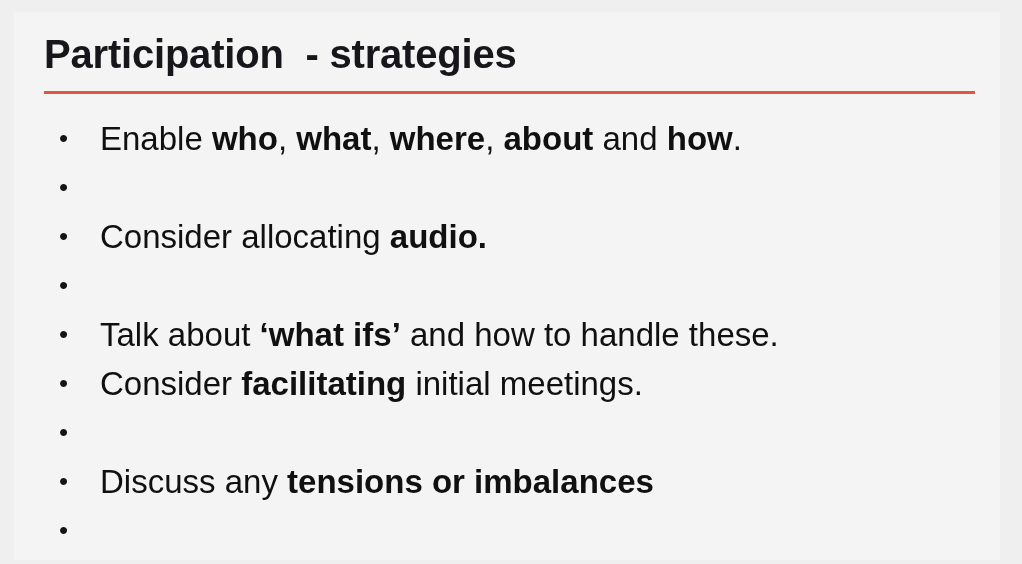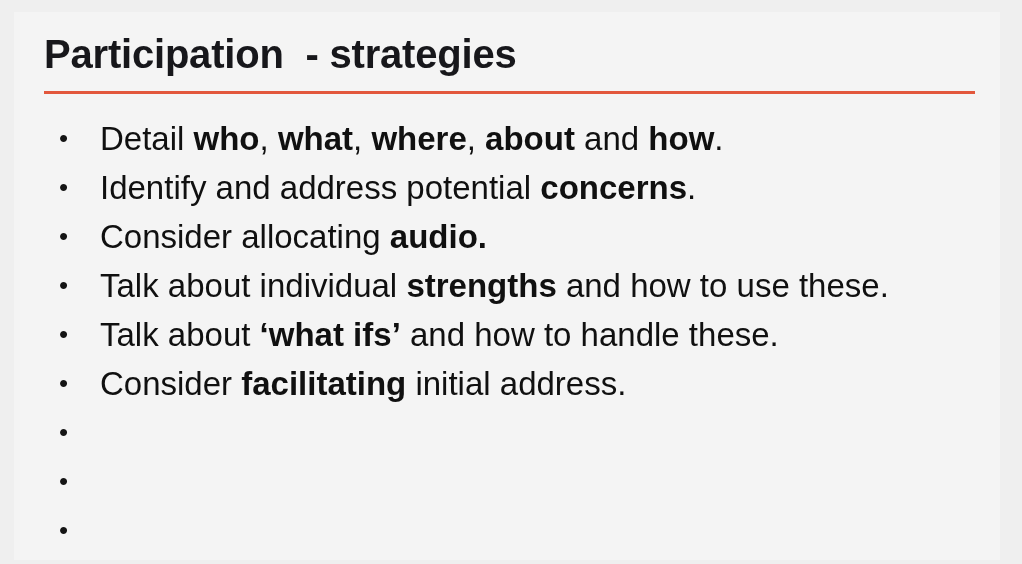--- a/index.html
+++ b/index.html
@@ -97,25 +97,25 @@
 <body>
 
 <div id="slide-frame" style="background: rgb(239, 239, 239);">
   <div id="slide" style="background: rgb(244, 244, 244);">
 
     <div id="slide-title" style="color: rgb(23, 23, 27);">Participation  - strategies</div>
 
     <div id="title-rule" style="background: rgb(226, 87, 60);"></div>
 
     <ul id="bullet-list" style="color: rgb(16, 16, 16);">
-        <li><span class="bullet-marker">•</span><span class="bullet-text"><span>Detail </span><b>who</b><span>, </span><b>what</b><span>, </span><b>where</b><span>, </span><b>about</b><span> and </span><b>how</b><span>.</span></span></li>
-        <li><span class="bullet-marker">•</span><span class="bullet-text"><span>Identify and address potential </span><b>concerns</b><span>.</span></span></li>
+        <li><span class="bullet-marker">•</span><span class="bullet-text"><span>Enable </span><b>who</b><span>, </span><b>what</b><span>, </span><b>where</b><span>, </span><b>about</b><span> and </span><b>how</b><span>.</span></span></li>
+        <li><span class="bullet-marker">•</span></li>
         <li><span class="bullet-marker">•</span><span class="bullet-text"><span>Consider allocating </span><b>audio.</b></span></li>
-        <li><span class="bullet-marker">•</span><span class="bullet-text"><span>Talk about individual </span><b>strengths</b><span> and how to use these.</span></span></li>
+        <li><span class="bullet-marker">•</span></li>
         <li><span class="bullet-marker">•</span><span class="bullet-text"><span>Talk about </span><b>‘what ifs’</b><span> and how to handle these.</span></span></li>
-        <li><span class="bullet-marker">•</span><span class="bullet-text"><span>Consider </span><b>facilitating</b><span> initial address.</span></span></li>
+        <li><span class="bullet-marker">•</span><span class="bullet-text"><span>Consider </span><b>facilitating</b><span> initial meetings.</span></span></li>
         <li><span class="bullet-marker">•</span></li>
-        <li><span class="bullet-marker">•</span></li>
+        <li><span class="bullet-marker">•</span><span class="bullet-text"><span>Discuss any </span><b>tensions or imbalances</b></span></li>
         <li><span class="bullet-marker">•</span></li>
       </ul>
 
   </div>
 </div>
 
 </body></html>

